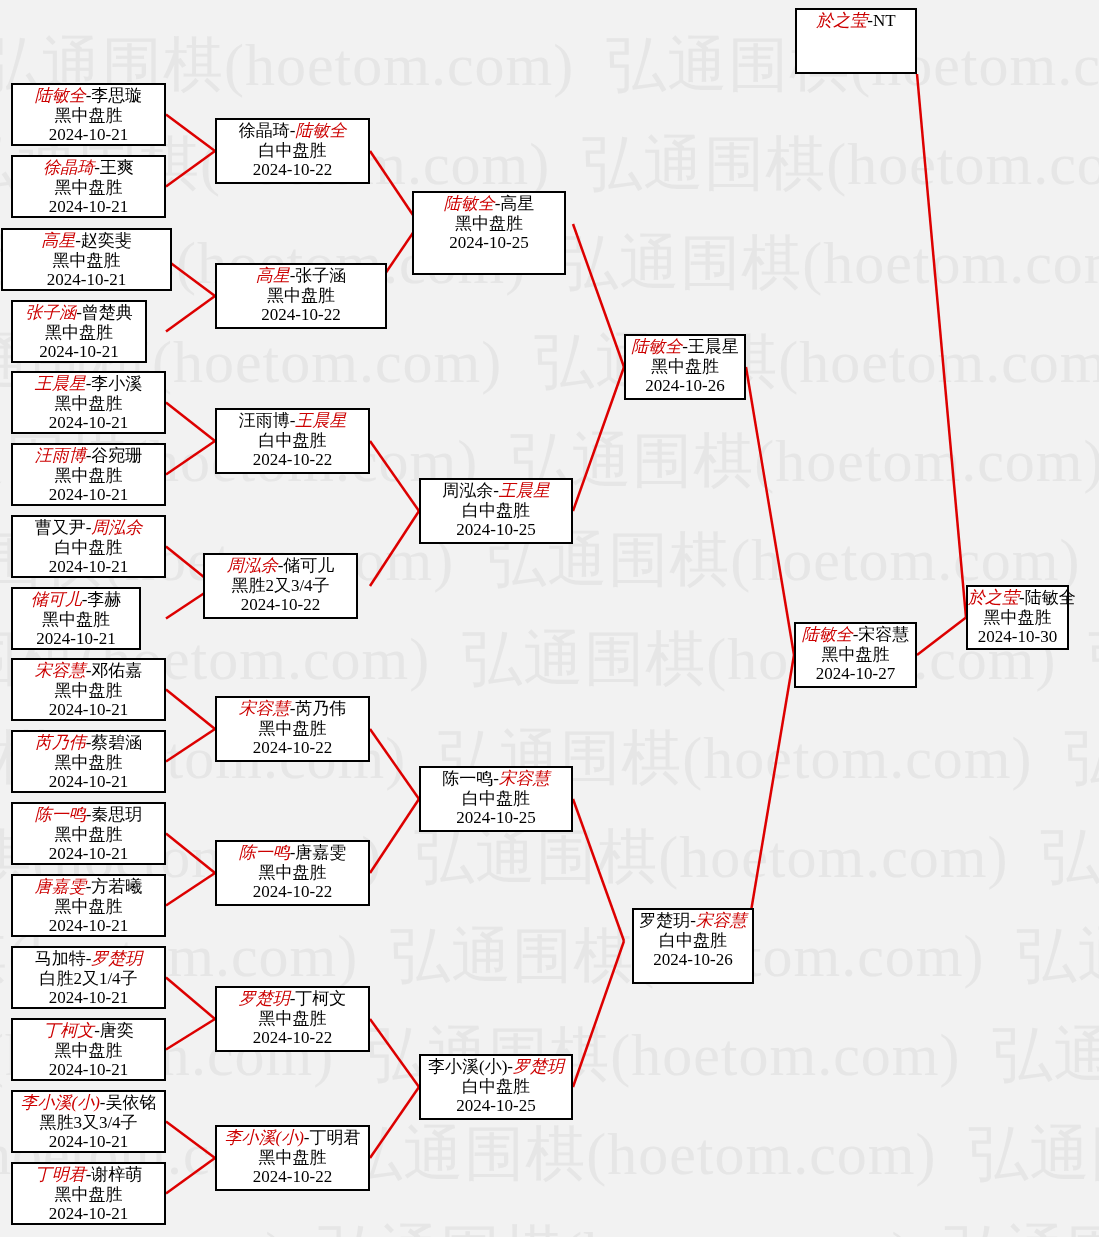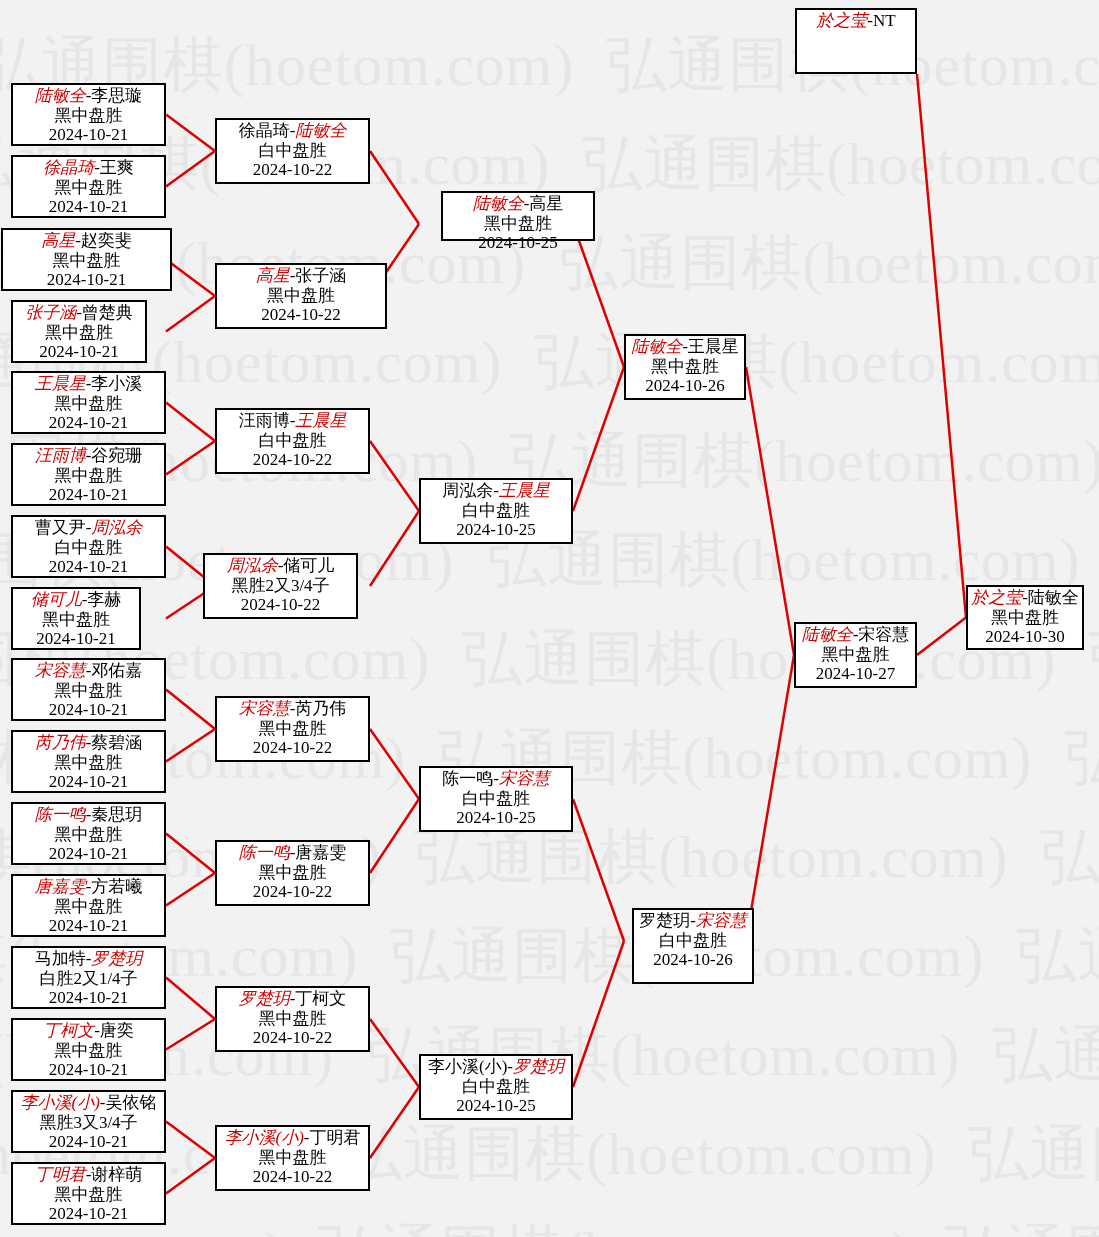--- a/index.html
+++ b/index.html
@@ -184,21 +184,21 @@
     <div class="ln"><span></span><span class="win">罗楚玥</span><span>-丁柯文</span></div>
     <div class="ln">黑中盘胜</div>
     <div class="ln">2024-10-22</div>
   </div>
 <div class="box" style="left:215px;top:1125px;width:155px;height:66px">
     <div class="ln"><span></span><span class="win">李小溪(小)</span><span>-丁明君</span></div>
     <div class="ln">黑中盘胜</div>
     <div class="ln">2024-10-22</div>
   </div>
 
-<div class="box" style="left:441px;top:191px;width:154px;height:50px">
+<div class="box" style="left:412px;top:191px;width:154px;height:84px">
     <div class="ln"><span></span><span class="win">陆敏全</span><span>-高星</span></div>
     <div class="ln">黑中盘胜</div>
     <div class="ln">2024-10-25</div>
   </div>
 <div class="box" style="left:419px;top:478px;width:154px;height:66px">
     <div class="ln"><span>周泓余-</span><span class="win">王晨星</span><span></span></div>
     <div class="ln">白中盘胜</div>
     <div class="ln">2024-10-25</div>
   </div>
 <div class="box" style="left:419px;top:766px;width:154px;height:66px">
@@ -228,17 +228,17 @@
     <div class="ln">黑中盘胜</div>
     <div class="ln">2024-10-27</div>
   </div>
 
 <div class="box" style="left:795px;top:8px;width:122px;height:66px">
     <div class="ln"><span></span><span class="win">於之莹</span><span>-NT</span></div>
     <div class="ln"></div>
     <div class="ln"></div>
   </div>
 
-<div class="box" style="left:966px;top:585px;width:118px;height:65px">
+<div class="box" style="left:966px;top:585px;width:103px;height:65px">
     <div class="ln"><span></span><span class="win">於之莹</span><span>-陆敏全</span></div>
     <div class="ln">黑中盘胜</div>
     <div class="ln">2024-10-30</div>
   </div>
 
 </body></html>

